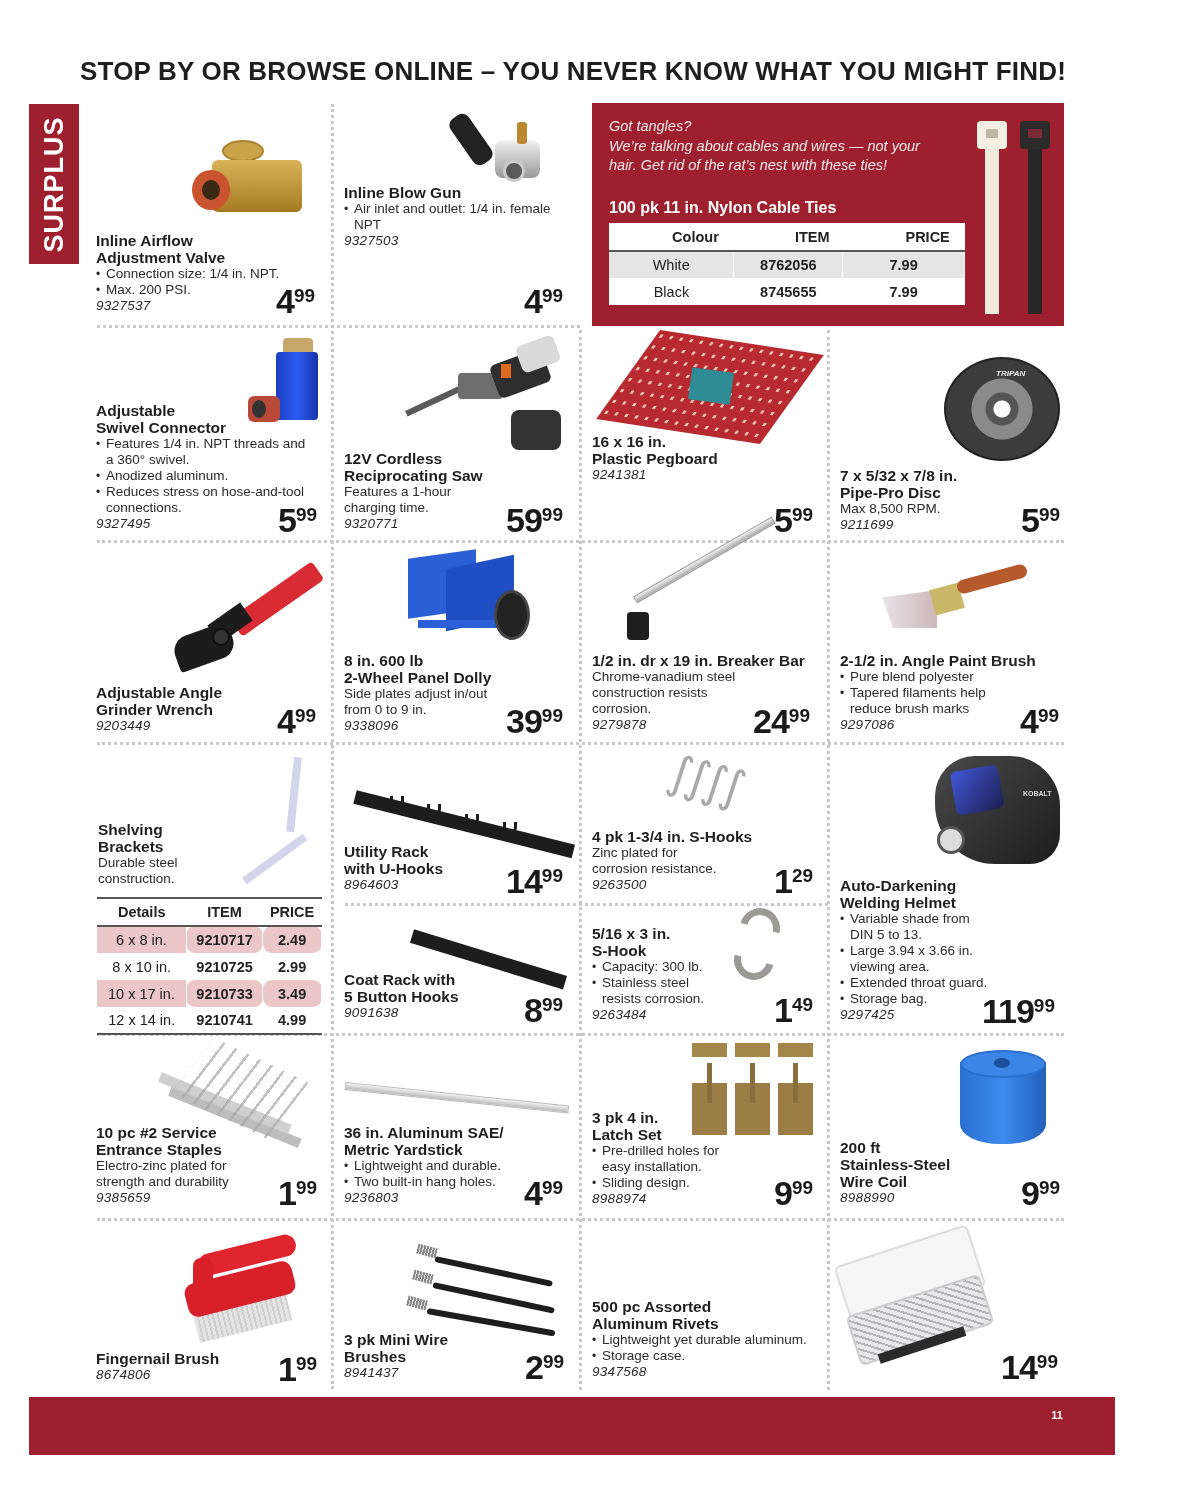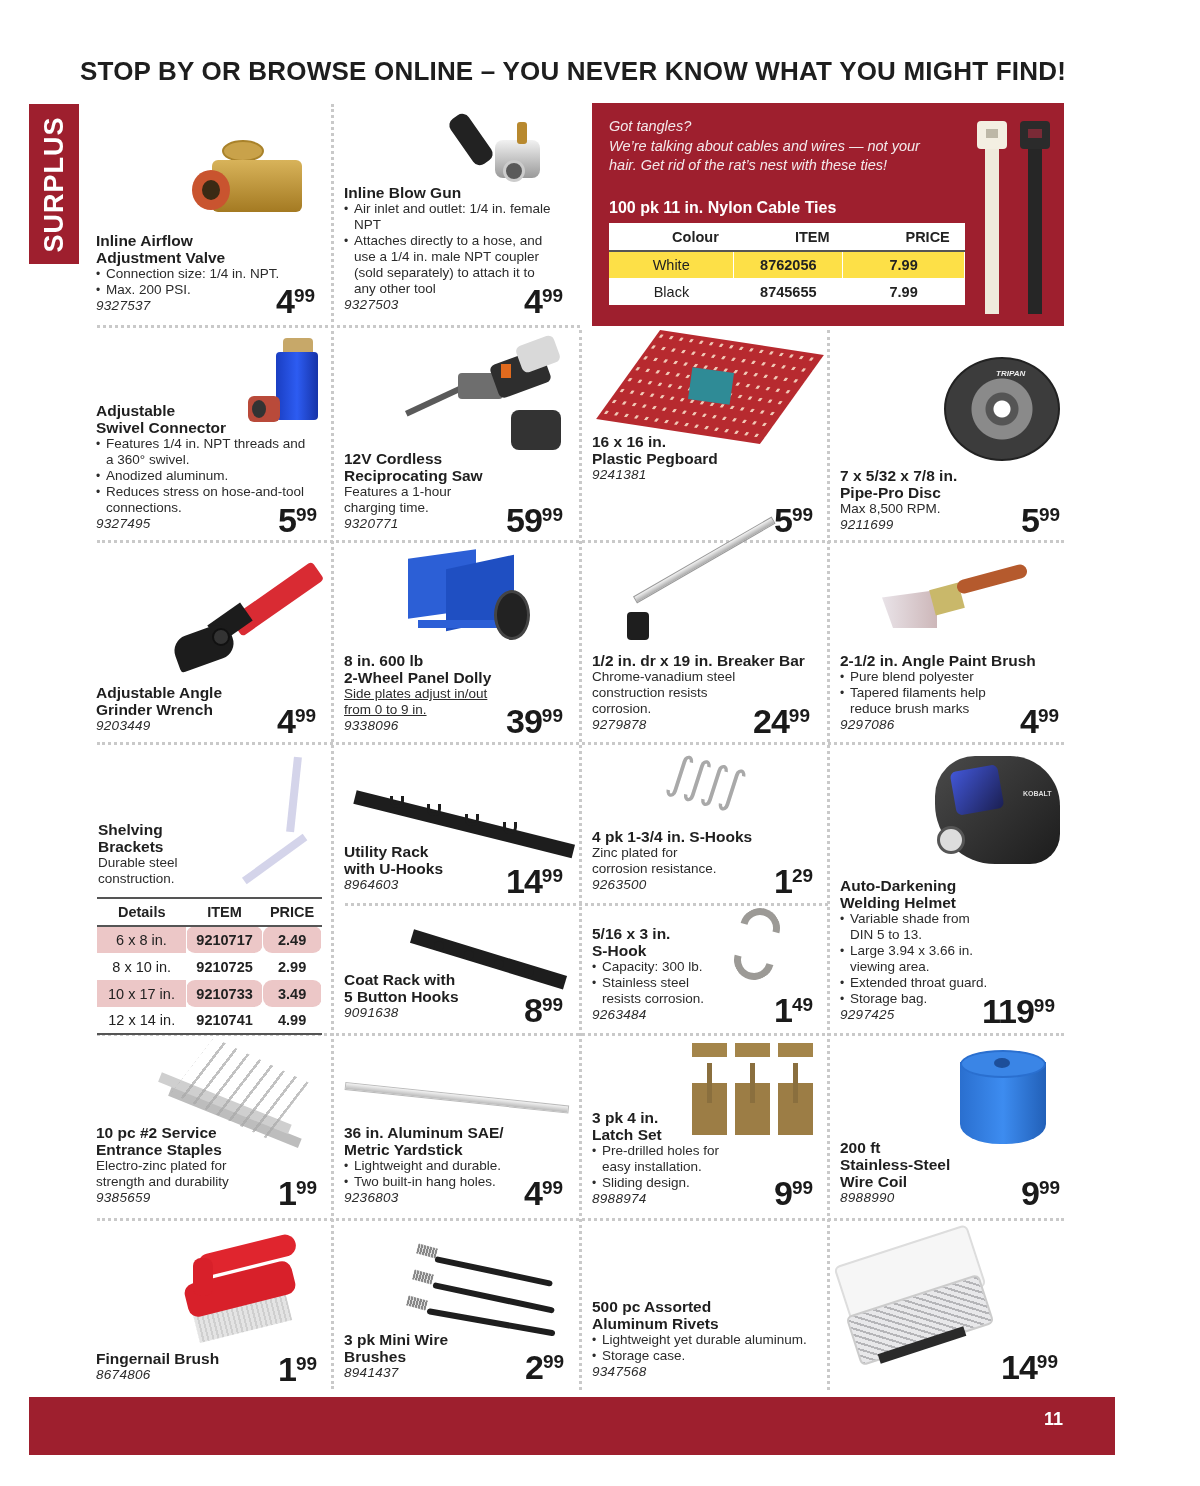--- a/index.html
+++ b/index.html
@@ -27,33 +27,33 @@
 
   
   .img { position: absolute; }
 
   .promo { position: absolute; left: 592px; top: 103px; width: 472px; height: 223px; background: #9e1f2e; }
   .promo-text { position: absolute; left: 17px; top: 14px; width: 320px; color: #f3e8ea; font-style: italic; font-size: 14.5px; line-height: 19.5px; }
   .promo-title { position: absolute; left: 17px; top: 96px; color: #fff; font-weight: bold; font-size: 16px; }
   .promo-table { position: absolute; left: 17px; top: 120px; width: 356px; border-collapse: collapse; font-size: 14.5px; }
   .promo-table th { background: #fff; color: #222; font-weight: bold; height: 28px; border-bottom: 2px solid #555; padding-left: 48px; }
   .promo-table td { height: 27px; text-align: center; color: #222; }
-  .promo-table tr.alt td { background: #fde047; border-right: 1px solid #fff; }
+  .promo-table tr.alt td { background: #e5e5e5; border-right: 1px solid #fff; }
   .promo-table tr.plain td { background: #fff; }
   .promo-table td.b { font-weight: bold; }
 
   .bracket-table { position: absolute; left: 97px; top: 897px; width: 225px; border-collapse: collapse; font-size: 14.5px; border-top: 2px solid #555; border-bottom: 2px solid #555; }
   .bracket-table th { font-weight: bold; height: 28px; color: #222; border-bottom: 2px solid #555; }
   .bracket-table td { height: 27px; text-align: center; color: #222; }
   .bracket-table tr.alt td { background: #ecc7c7; border-right: 1px solid #fff; }
   .bracket-table td.b { font-weight: bold; border-radius: 9px; }
 
   .footer { position: absolute; left: 29px; top: 1397px; width: 1086px; height: 58px; background: #9e1f2e; }
   .footer-text { position: absolute; left: 67px; top: 12px; color: #fff; font-weight: bold; font-size: 15px; }
-  .footer-page { position: absolute; right: 52px; top: 12px; color: #fff; font-weight: bold; font-size: 18px; }
+  .footer-page { position: absolute; right: 52px; top: 12px; color: #fff; font-weight: bold; font-size: 11px; }
 </style>
 </head>
 <body>
 
 <div class="headline">STOP BY OR BROWSE ONLINE – YOU NEVER KNOW WHAT YOU MIGHT FIND!</div>
 <div class="surplus-tab">
     <span>SURPLUS</span>
   </div>
 
 <div class="vline" style="left:331px; top:104px; height:1285px;"></div>
@@ -86,21 +86,20 @@
 <div class="img" style="left:455px; top:110px; width:120px; height:90px;">
   <div style="position:absolute; left:5px; top:2px; width:22px; height:55px; background:#222; border-radius:8px; transform:rotate(-35deg);"></div>
   <div style="position:absolute; left:40px; top:30px; width:45px; height:38px; background:linear-gradient(#f1f1f1,#9a9a9a); border-radius:8px;"></div>
   <div style="position:absolute; left:62px; top:12px; width:10px; height:22px; background:#b8892f; border-radius:3px;"></div>
   <div style="position:absolute; left:48px; top:50px; width:22px; height:22px; border-radius:50%; background:#5a5a5a; border:3px solid #ccc;"></div>
 </div>
 <div class="txt-block" style="left:344px; top:184px; width:210px;">
   <div class="p-title">Inline Blow Gun</div>
   <ul class="p-bullets">
     <li>Air inlet and outlet: 1/4 in. female NPT</li>
-    <li>Attaches directly to a hose, and use a 1/4 in. male NPT coupler (sold separately) to attach it to any other tool</li>
   </ul>
   <div class="p-sku">9327503</div>
 </div>
 <div class="price" style="left:524px; top:284px;"><span class="dollars">4</span><span class="cents">99</span></div>
 
 <div class="promo">
   <div class="promo-text">
     <div>Got tangles?</div>
     <div>We’re talking about cables and wires — not your hair. Get rid of the rat’s nest with these ties!</div>
   </div>
@@ -210,21 +209,21 @@
 
 <div class="img" style="left:408px; top:552px; width:125px; height:95px;">
   <div style="position:absolute; left:0; top:2px; width:68px; height:60px; background:#2c5fd6; transform:skewY(-8deg);"></div>
   <div style="position:absolute; left:38px; top:10px; width:68px; height:62px; background:#1f4fc2; transform:skewY(-12deg);"></div>
   <div style="position:absolute; left:10px; top:68px; width:85px; height:8px; background:#2c5fd6;"></div>
   <div style="position:absolute; left:86px; top:38px; width:36px; height:50px; border-radius:50%; background:#222; border:3px solid #444;"></div>
 </div>
 <div class="txt-block" style="left:344px; top:652px; width:190px;">
   <div class="p-title">8 in. 600 lb</div>
   <div class="p-title">2-Wheel Panel Dolly</div>
-  <div class="p-desc" style="width:150px;text-decoration:underline;">Side plates adjust in/out from 0 to 9 in.</div>
+  <div class="p-desc" style="width:150px;">Side plates adjust in/out from 0 to 9 in.</div>
   <div class="p-sku">9338096</div>
 </div>
 <div class="price" style="left:506px; top:704px;"><span class="dollars">39</span><span class="cents">99</span></div>
 
 <div class="img" style="left:625px; top:550px; width:160px; height:100px;">
   <div style="position:absolute; left:10px; top:46px; width:160px; height:8px; background:linear-gradient(#f2f2f2,#a8a8a8); border:1px solid #999; transform:rotate(-30deg); transform-origin:left center;"></div>
   <div style="position:absolute; left:2px; top:62px; width:22px; height:28px; background:#1e1e1e; border-radius:4px;"></div>
 </div>
 <div class="txt-block" style="left:592px; top:652px; width:235px;">
   <div class="p-title">1/2 in. dr x 19 in. Breaker Bar</div>

